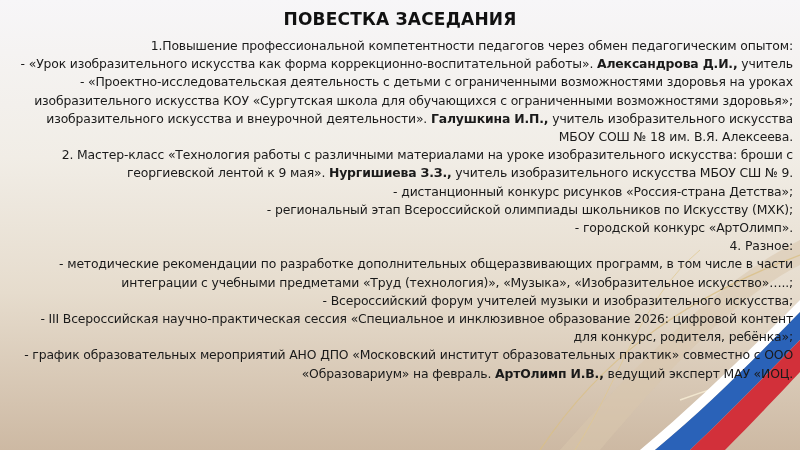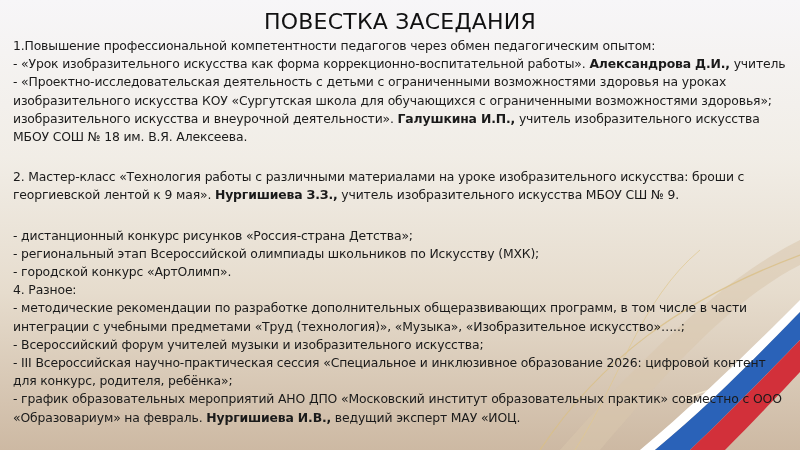--- a/index.html
+++ b/index.html
@@ -6,30 +6,30 @@
   body {
     width: 800px; height: 450px; overflow: hidden; position: relative;
     background: linear-gradient(180deg, #f7f6f8 0%, #f1ede6 35%, #e6dccd 65%, #cdb9a3 100%);
     font-family: "DejaVu Sans", "Liberation Sans", sans-serif;
     color: #1a1a1a;
   }
   .swoosh { position: absolute; right: 0; bottom: 0; width: 800px; height: 450px; pointer-events: none; }
   .slide { position: absolute; left: 0; top: 0; width: 800px; height: 450px; }
   .title {
     position: absolute; left: 0; top: 9px; width: 800px; text-align: center;
-    font-weight: normal; font-size: 22px; letter-spacing: 0.2px; color: #111;
+    font-weight: bold; font-size: 17px; letter-spacing: 0.2px; color: #111;
   }
   .content {
     position: absolute; left: 13px; top: 37px; width: 780px;
     font-size: 12.4px; line-height: 18.2px; letter-spacing: -0.15px;
   }
   .para { margin: 0; }
-  .gap { margin-top: 22px; }
+  .gap { margin-top: 0; }
   b { font-weight: bold; }
-  .line { display: block; white-space: nowrap; }
+  .line { display: block; white-space: nowrap; text-align: right; }
 </style>
 </head>
 <body>
 
 <svg class="swoosh" viewBox="0 0 800 450" xmlns="http://www.w3.org/2000/svg">
 
   <path d="M560 450 C 640 360, 720 280, 800 240 L 800 265 C 730 300, 660 380, 600 450 Z" fill="#d9c7ad" opacity="0.55"></path>
 
   <path d="M540 450 C 600 360, 680 300, 800 255" stroke="#d9bf86" stroke-width="1.2" fill="none" opacity="0.8"></path>
   <path d="M575 450 C 620 380, 640 300, 700 250" stroke="#e0c88f" stroke-width="1" fill="none" opacity="0.7"></path>
@@ -67,16 +67,16 @@
     </div>
 
     <div class="para">
       <span class="line">4. Разное:</span>
       <span class="line">- методические рекомендации по разработке дополнительных общеразвивающих программ, в том числе в части</span>
       <span class="line">интеграции с учебными предметами «Труд (технология)», «Музыка», «Изобразительное искусство»…..;</span>
       <span class="line">- Всероссийский форум учителей музыки и изобразительного искусства;</span>
       <span class="line">- III Всероссийская научно-практическая сессия «Специальное и инклюзивное образование 2026: цифровой контент</span>
       <span class="line">для конкурс, родителя, ребёнка»;</span>
       <span class="line">- график образовательных мероприятий АНО ДПО «Московский институт образовательных практик» совместно с ООО</span>
-      <span class="line"><span>«Образовариум» на февраль. </span><b>Нургишиева И.В.,</b><span> ведущий эксперт МАУ «ИОЦ.</span></span>
+      <span class="line"><span>«Образовариум» на февраль. </span><b>АртОлимп И.В.,</b><span> ведущий эксперт МАУ «ИОЦ.</span></span>
     </div>
   </div>
 </div>
 
 </body></html>

